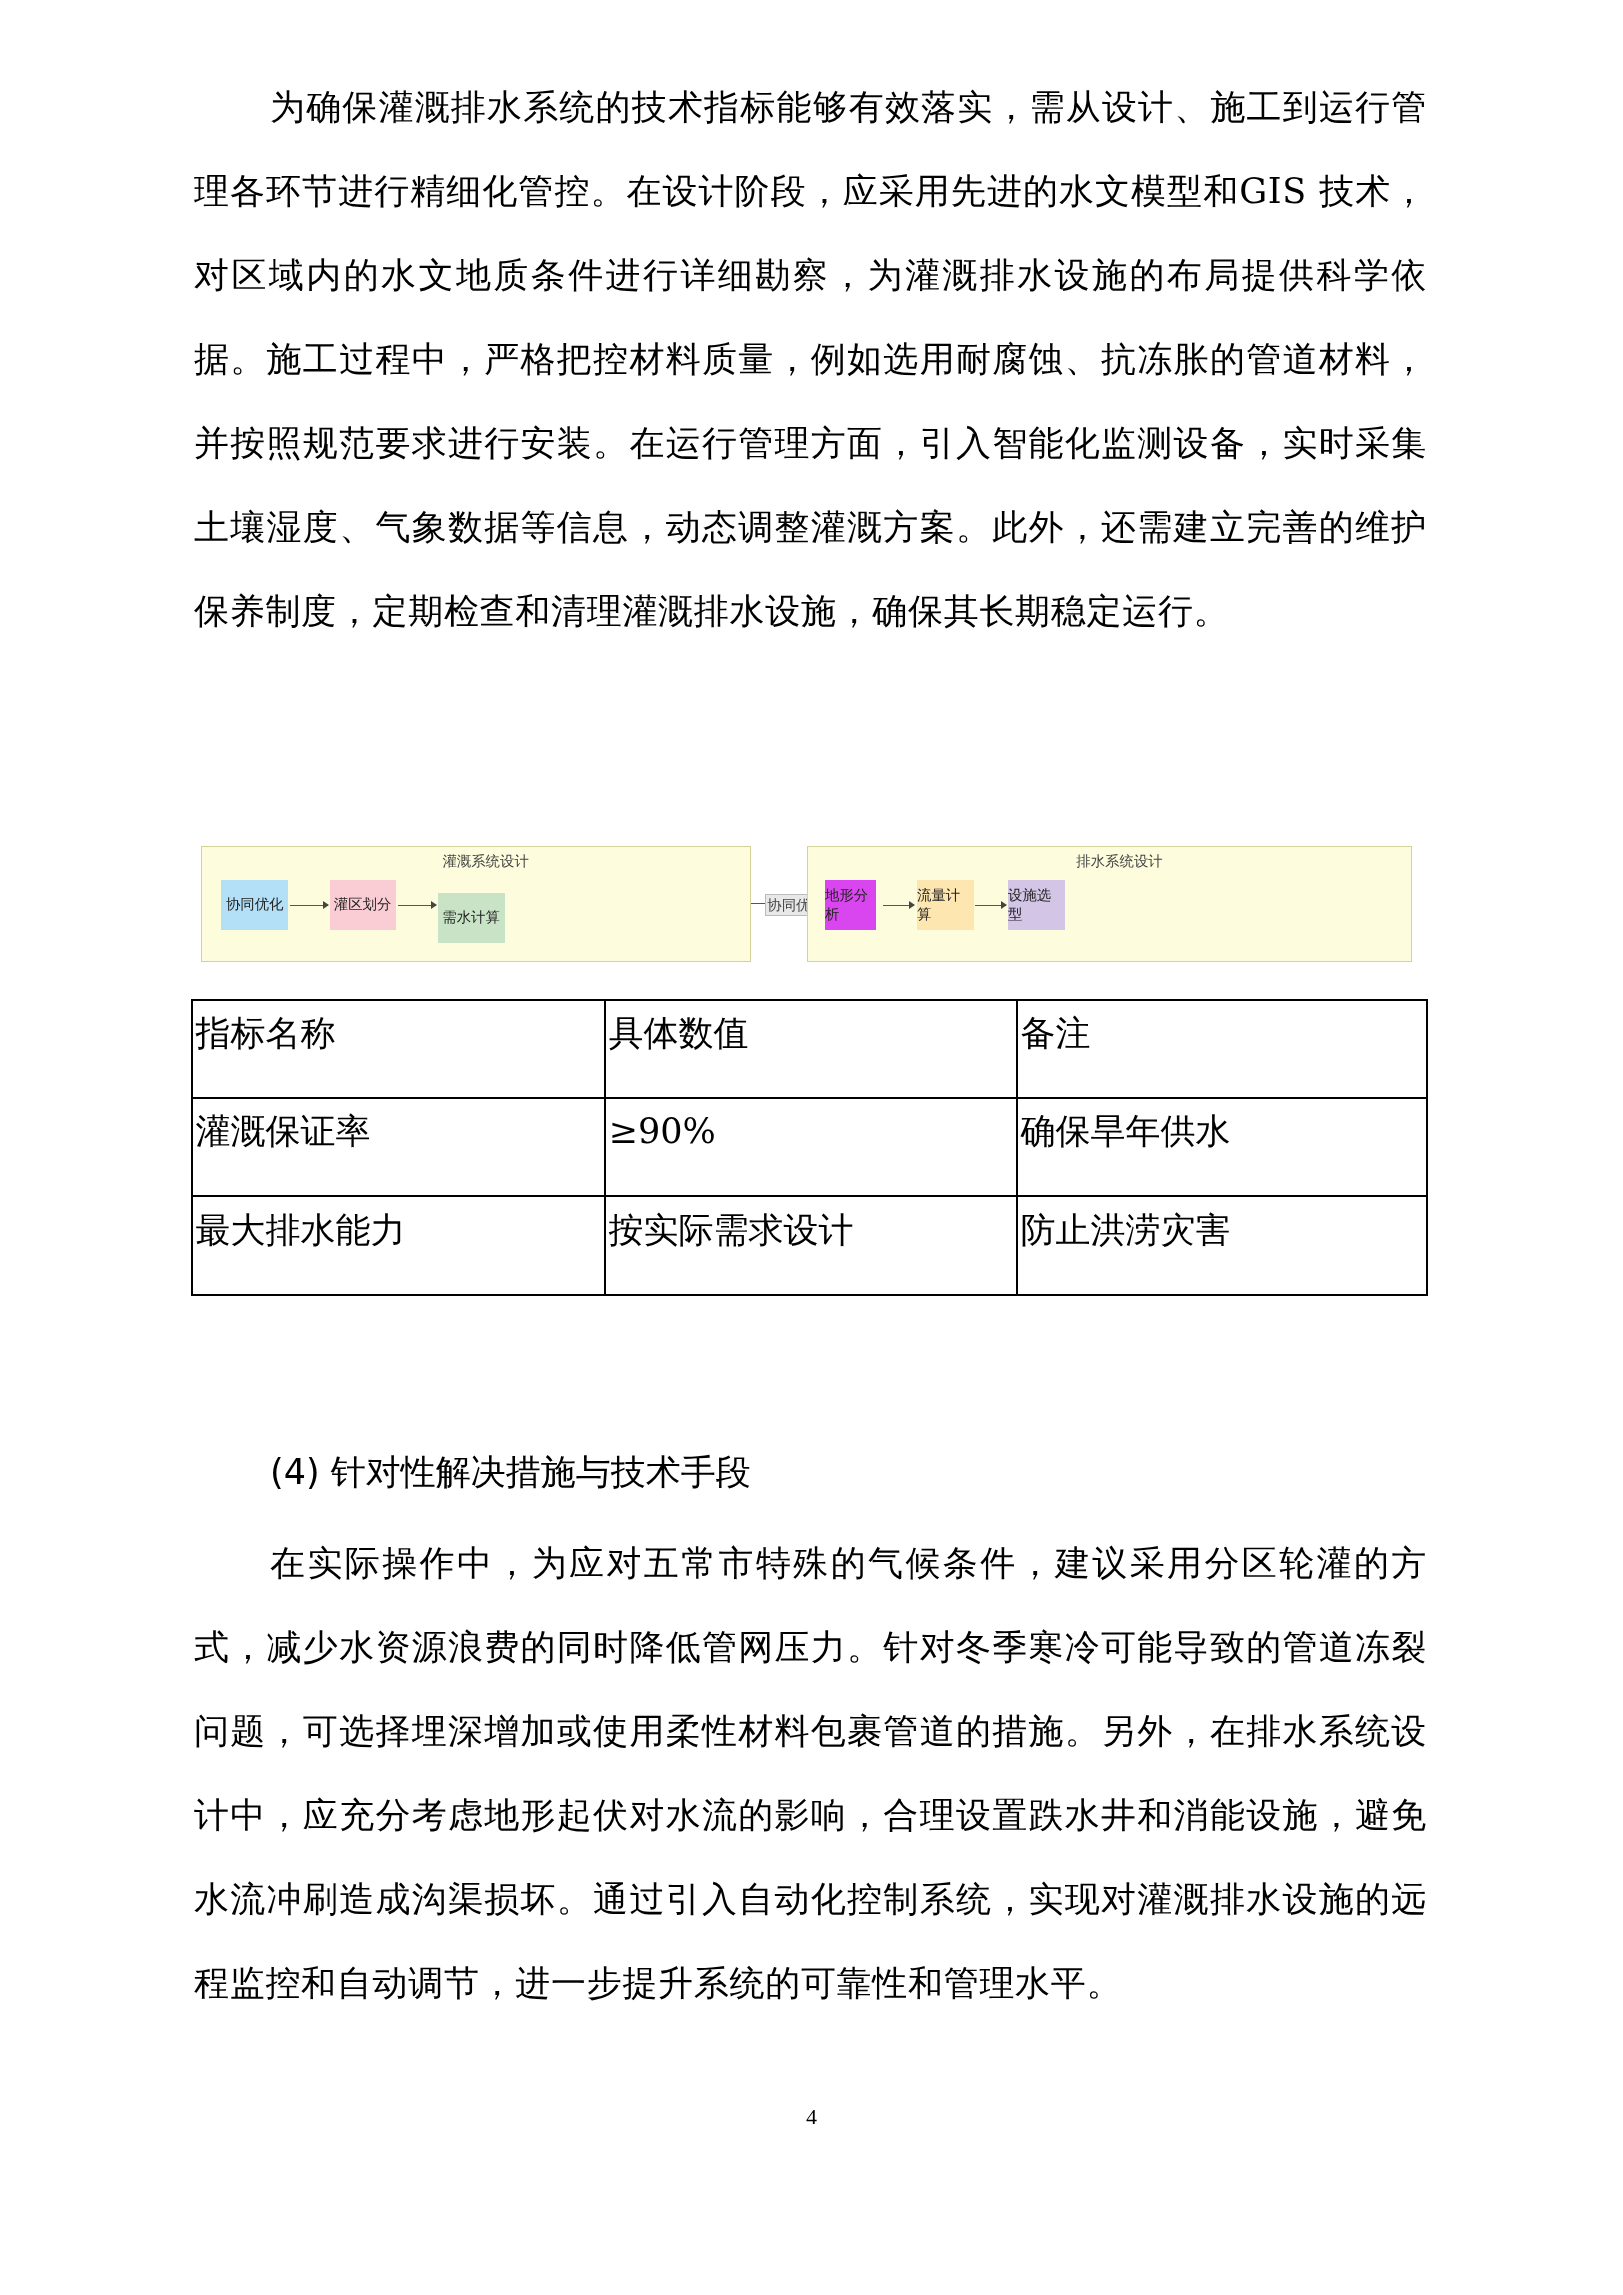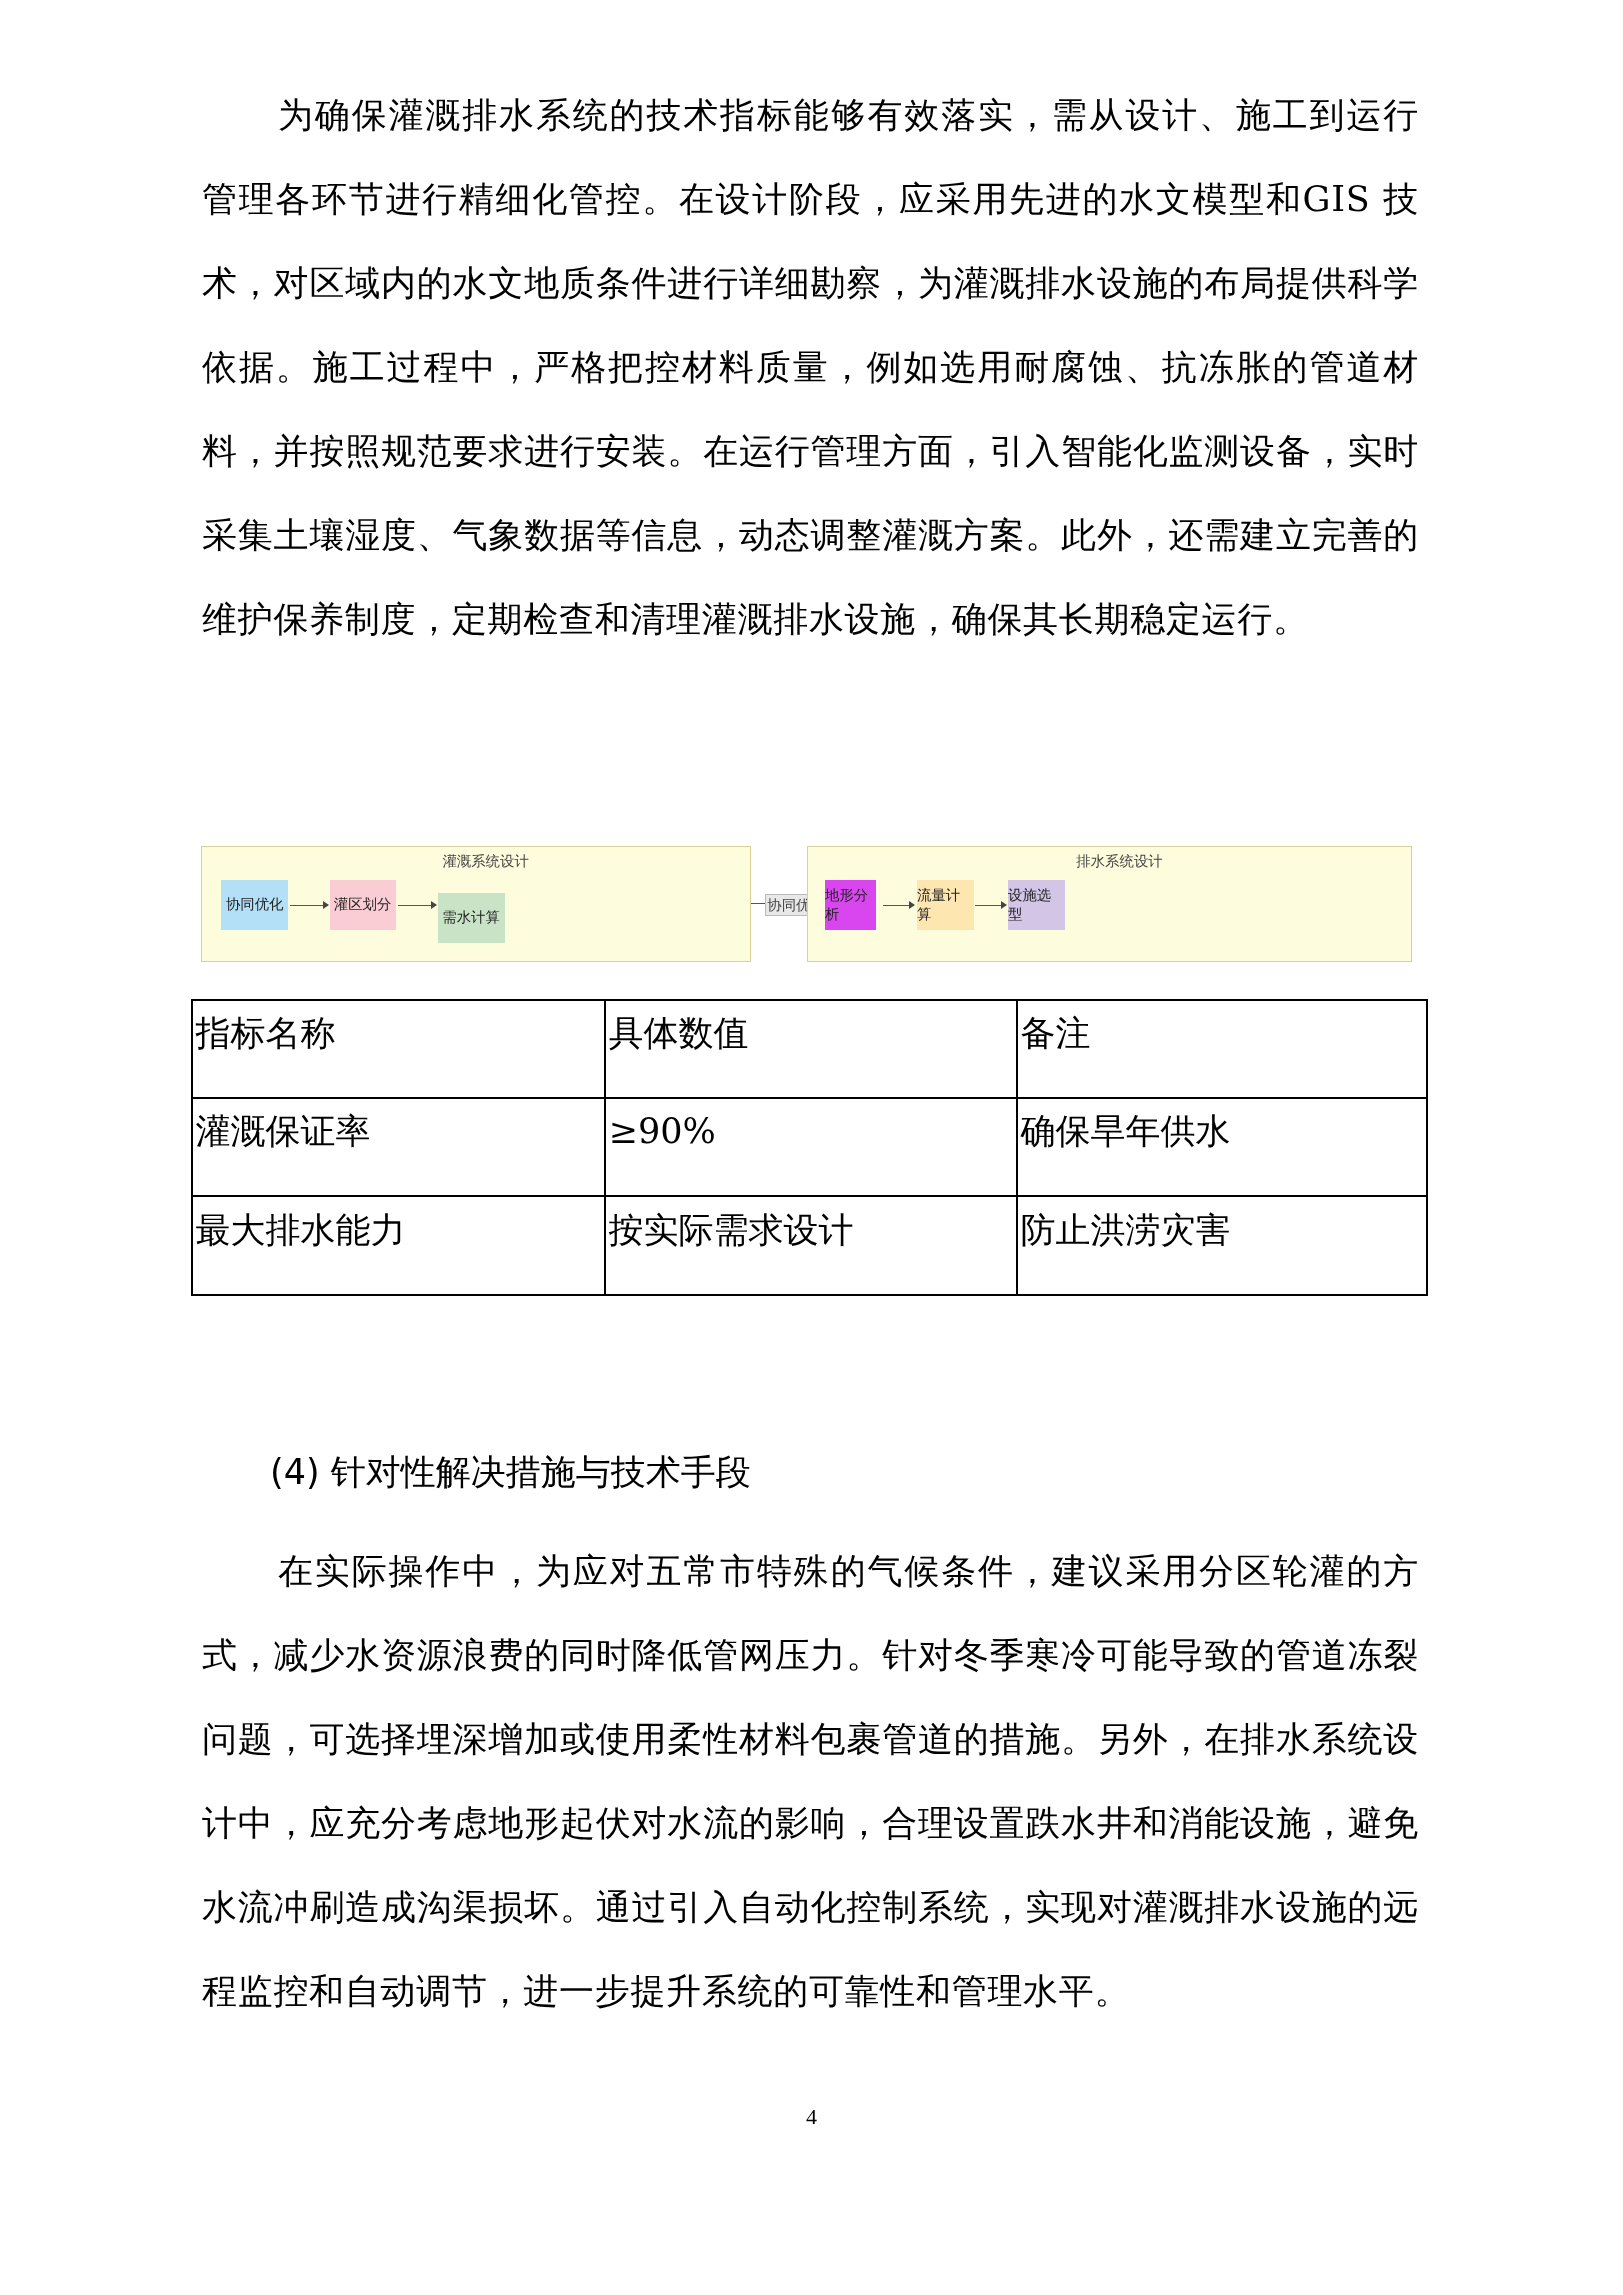--- a/index.html
+++ b/index.html
@@ -1,20 +1,20 @@
 <!DOCTYPE html>
 <html style="font-size:10.5px"><head>
 <meta charset="utf-8">
 <style>
   html, body { margin: 0; padding: 0; background: #ffffff; }
   body { width: 1623px; height: 2295px; position: relative; overflow: hidden;
          font-family: "DejaVu Serif", "Liberation Serif", serif; color: #000; }
   .para { position: absolute; left: 194px; width: 1233px; font-size: 35px;
           line-height: 84px; text-align: justify; text-align-last: left; letter-spacing: 0.7px; }
-  .para p { margin: 8px; }
+  .para p { margin: 0; }
   .indent { text-indent: 76px; }
   #p1 { top: 65px; }
   #heading4 { position: absolute; left: 270px; top: 1446px; font-size: 35px; line-height: 52px;
               font-family: "DejaVu Sans", "Liberation Sans", sans-serif; }
   #p2 { top: 1521px; }
 
   
   .diagram { position: absolute; left: 196px; top: 838px; width: 1243px; height: 131px; }
   .group { position: absolute; background: #fdfcdc; border: 1.3px solid #d6d39a; box-sizing: border-box; }
   .group-title { position: absolute; left: 0; right: 0; top: 5.2px; text-align: center; font-size: 14.4px;

